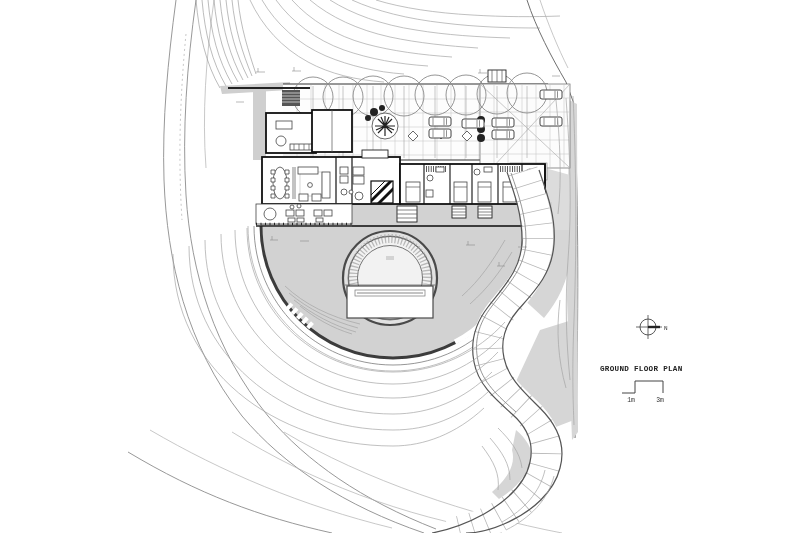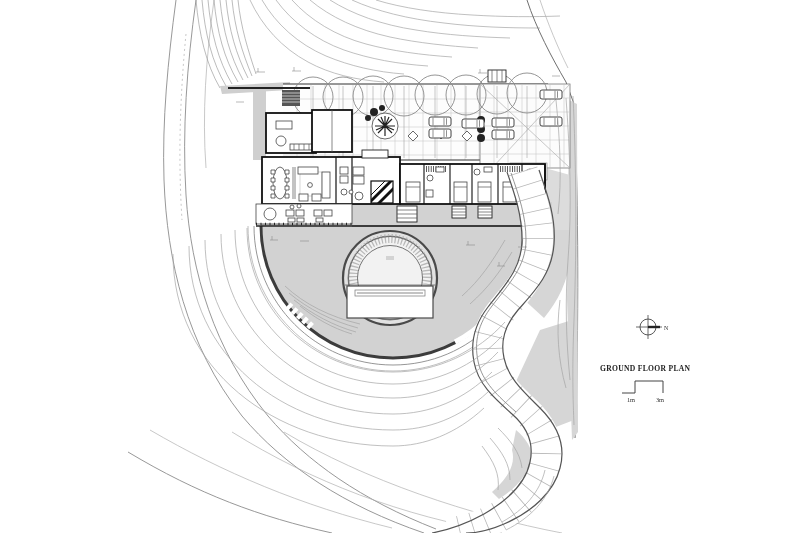--- a/index.html
+++ b/index.html
@@ -1,17 +1,17 @@
 <!DOCTYPE html>
 <html><head>
 <meta charset="utf-8">
 <style>
   html,body{margin:0;padding:0;background:#fff;}
   .canvas{position:relative;width:800px;height:533px;background:#ffffff;overflow:hidden;
-          font-family:Liberation Serif, serif;}
+          font-family:Liberation Mono, monospace;}
   svg{display:block}
   .road{stroke:#8c8c8c;stroke-width:0.9;fill:none}
   .road-faint{stroke:#b0b0b0;stroke-width:0.7;fill:none}
   .contour{stroke:#a5a5a5;stroke-width:0.7;fill:none}
   .contour-dense{stroke:#8f8f8f;stroke-width:0.6;fill:none}
   .boundary{stroke:#6f6f6f;stroke-width:1;fill:none}
   .wall{stroke:#111;stroke-width:1.8;fill:#fff}
   .wall-thin{stroke:#222;stroke-width:0.9;fill:#fff}
   .furn{stroke:#444;stroke-width:0.8;fill:#fff}
   .furn-line{stroke:#555;stroke-width:0.7;fill:none}

